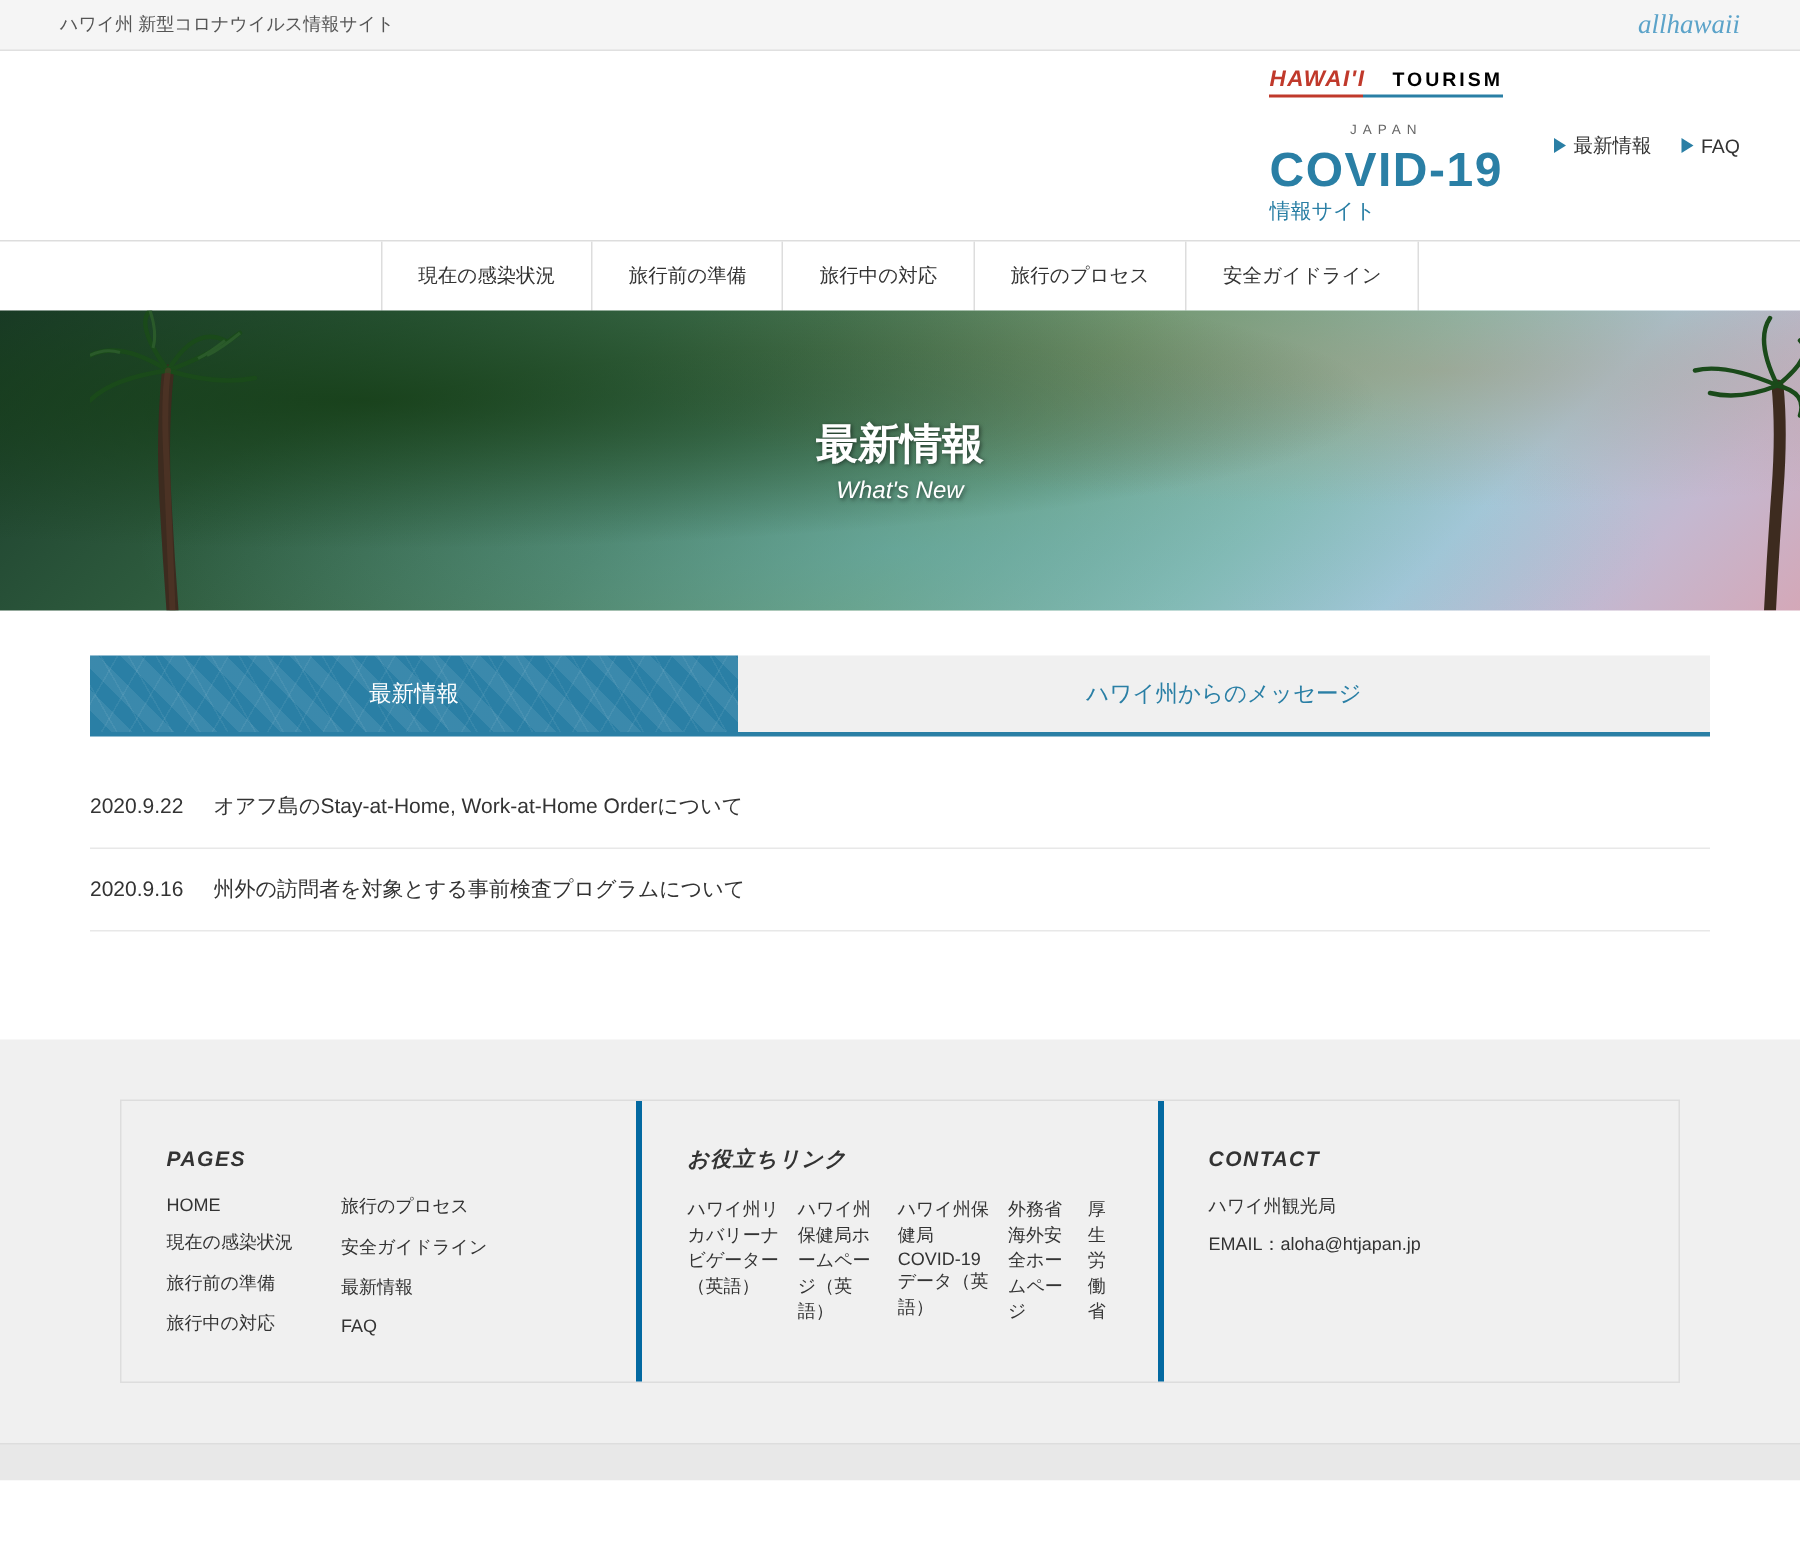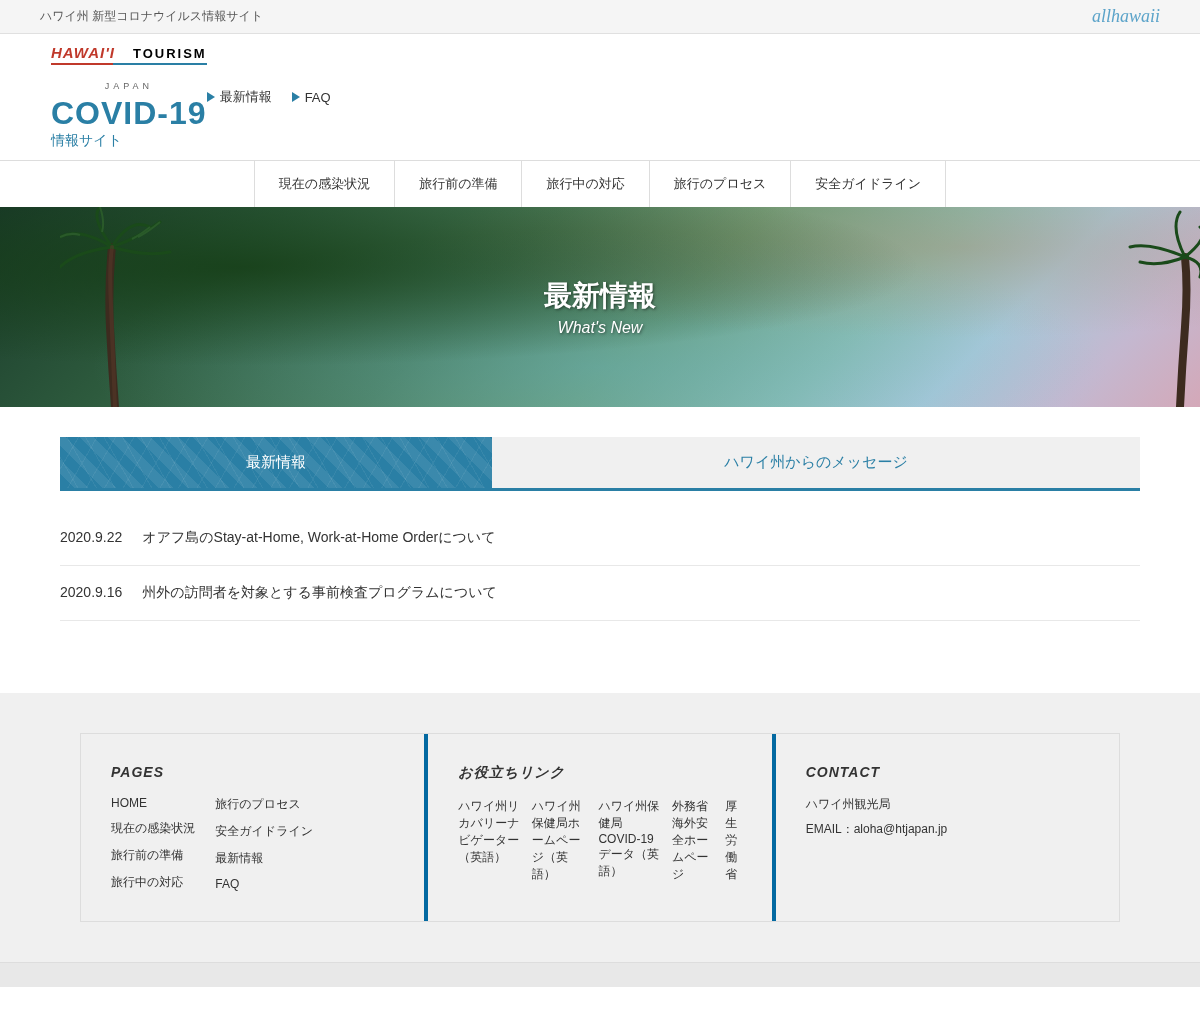--- a/index.html
+++ b/index.html
@@ -22,22 +22,23 @@
       font-family: Georgia, serif;
       font-style: italic;
       color: #5ba3c9;
       font-size: 18px;
     }
 
     
     .header {
       display: flex;
       align-items: center;
-      justify-content: flex-start;
-      padding: 10px 51px;
+      justify-content: flex-end;
+      padding: 10px 40px;
+      gap: 34px;
     }
     .logo-area {
       display: flex;
       flex-direction: column;
     }
     .logo-brand {
       display: flex;
       align-items: center;
       gap: 6px;
     }
@@ -246,21 +247,21 @@
     .footer-col-title {
       font-style: italic;
       font-weight: bold;
       font-size: 14px;
       color: #333;
       margin-bottom: 16px;
       letter-spacing: 1px;
     }
     .footer-links {
       display: flex;
-      gap: 20px;
+      gap: 32px;
     }
     .footer-link-col {
       display: flex;
       flex-direction: column;
       gap: 10px;
     }
     .footer-link {
       font-size: 12px;
       color: #333;
       cursor: pointer;

